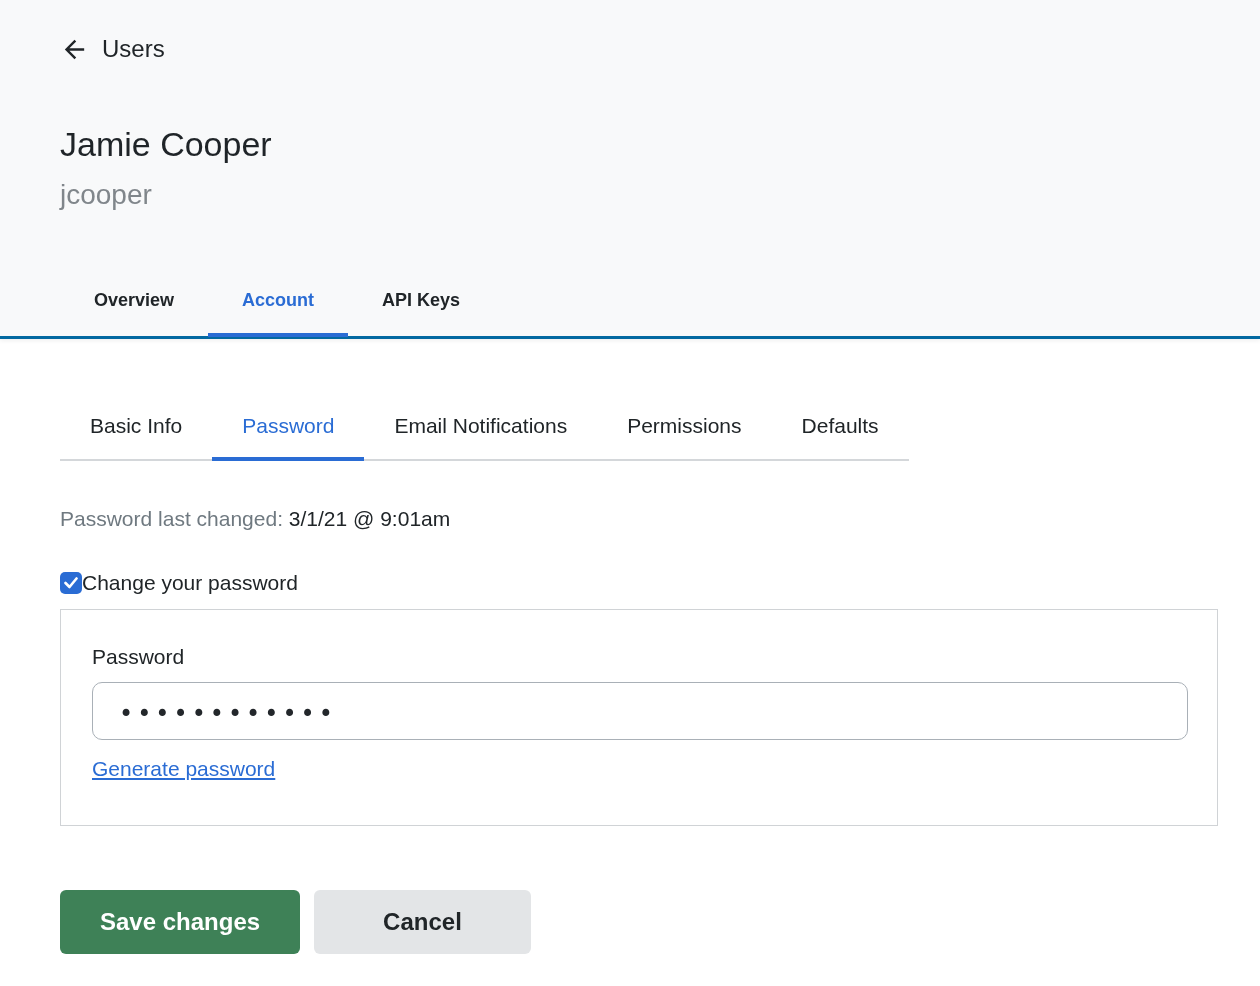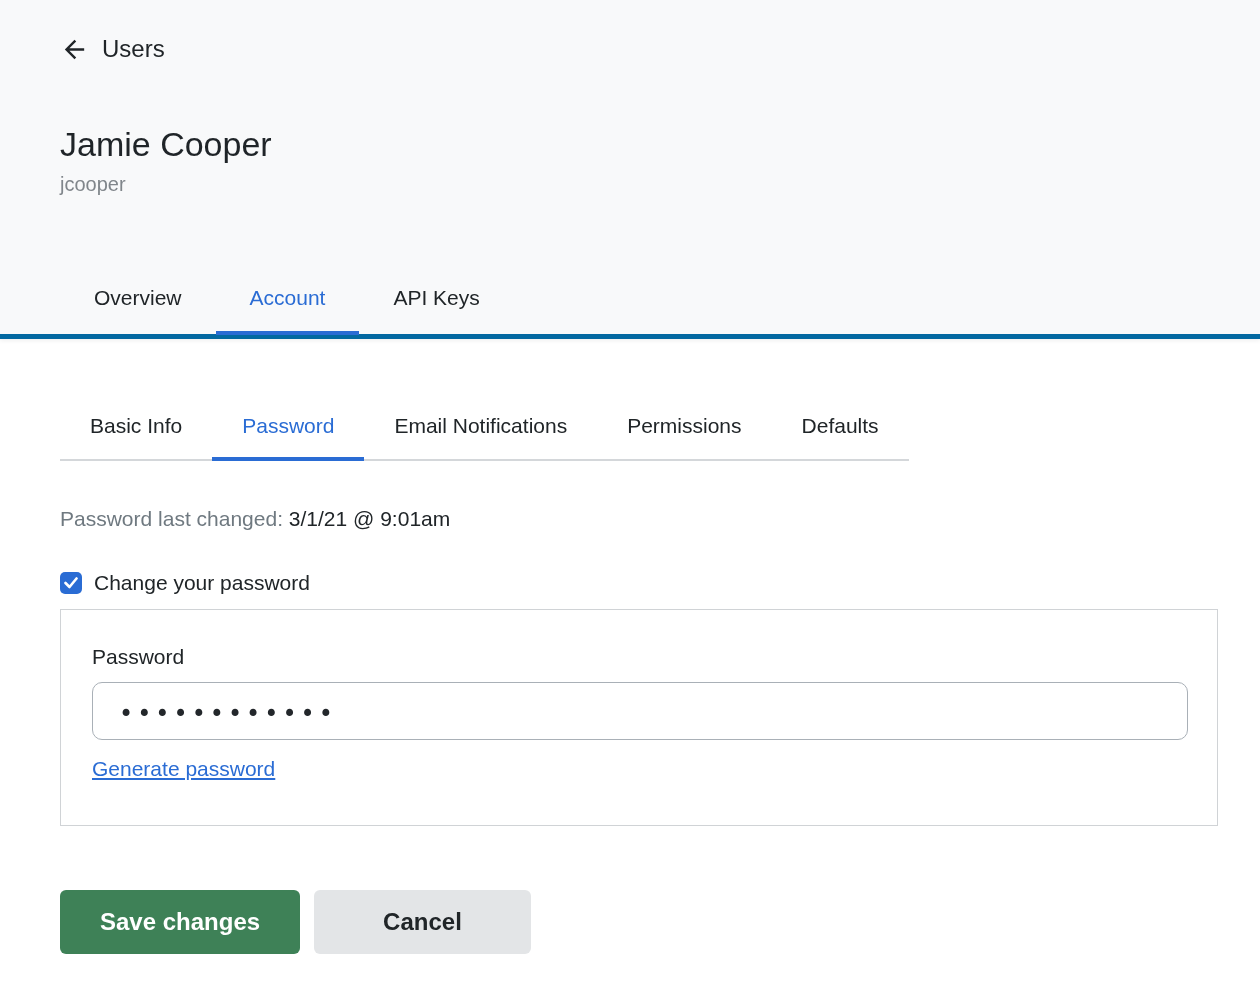--- a/index.html
+++ b/index.html
@@ -9,21 +9,21 @@
     font-family: "Liberation Sans", sans-serif;
     color: #202528;
     overflow: hidden;
   }
 
   
   .header {
     position: relative;
     height: 339px;
     background: #f8f9fa;
-    border-bottom: 5px solid #0369a1;
+    border-bottom: 3px solid #0369a1;
     box-shadow: 0 2px 4px rgba(0,0,0,0.06);
     padding: 34px 0 16px 60px;
   }
   .back-row {
     display: flex;
     align-items: center;
     gap: 13px;
     height: 30px;
     cursor: pointer;
     width: max-content;
@@ -31,40 +31,41 @@
   .back-btn { display: flex; align-items: center; }
   .back-label { font-size: 24px; color: #202528; }
   .page-title {
     margin-top: 56px;
     font-size: 34px;
     font-weight: 400;
     line-height: 48px;
     color: #1f2428;
   }
   .username {
-    margin-top: 2px;
-    font-size: 20px;
+    margin-top: 13px;
+    font-size: 28px;
     line-height: 28px;
     color: #80868b;
   }
   .tabs {
     position: absolute;
     bottom: 0;
     left: 60px;
     display: flex;
   }
   .tab {
     position: relative;
     height: 72px;
     display: flex;
     align-items: center;
     padding: 0 34px;
-    font-size: 21px;
-    color: #202528;
-    cursor: pointer;
+    font-size: 18px;
+    color: #202528;
+    cursor: pointer;
+    font-weight: bold;
   }
   .tab.active { color: #2a6cd4; }
   .tab.active::after {
     content: "";
     position: absolute;
     left: 0; right: 0; bottom: -1px;
     height: 4px;
     background: #2a6cd4;
   }
 
@@ -99,21 +100,21 @@
     font-size: 21px;
     line-height: 28px;
   }
   .lc-label { color: #6f7980; text-align: right; }
   .lc-value { color: #202528; }
 
   .checkbox-row {
     margin-top: 36px;
     display: flex;
     align-items: center;
-    gap: 12px;
+    gap: 0;
     width: max-content;
     cursor: pointer;
   }
   .checkbox {
     width: 22px; height: 22px;
     background: #2a6cd4;
     border-radius: 5px;
     display: flex;
     align-items: center;
     justify-content: center;

